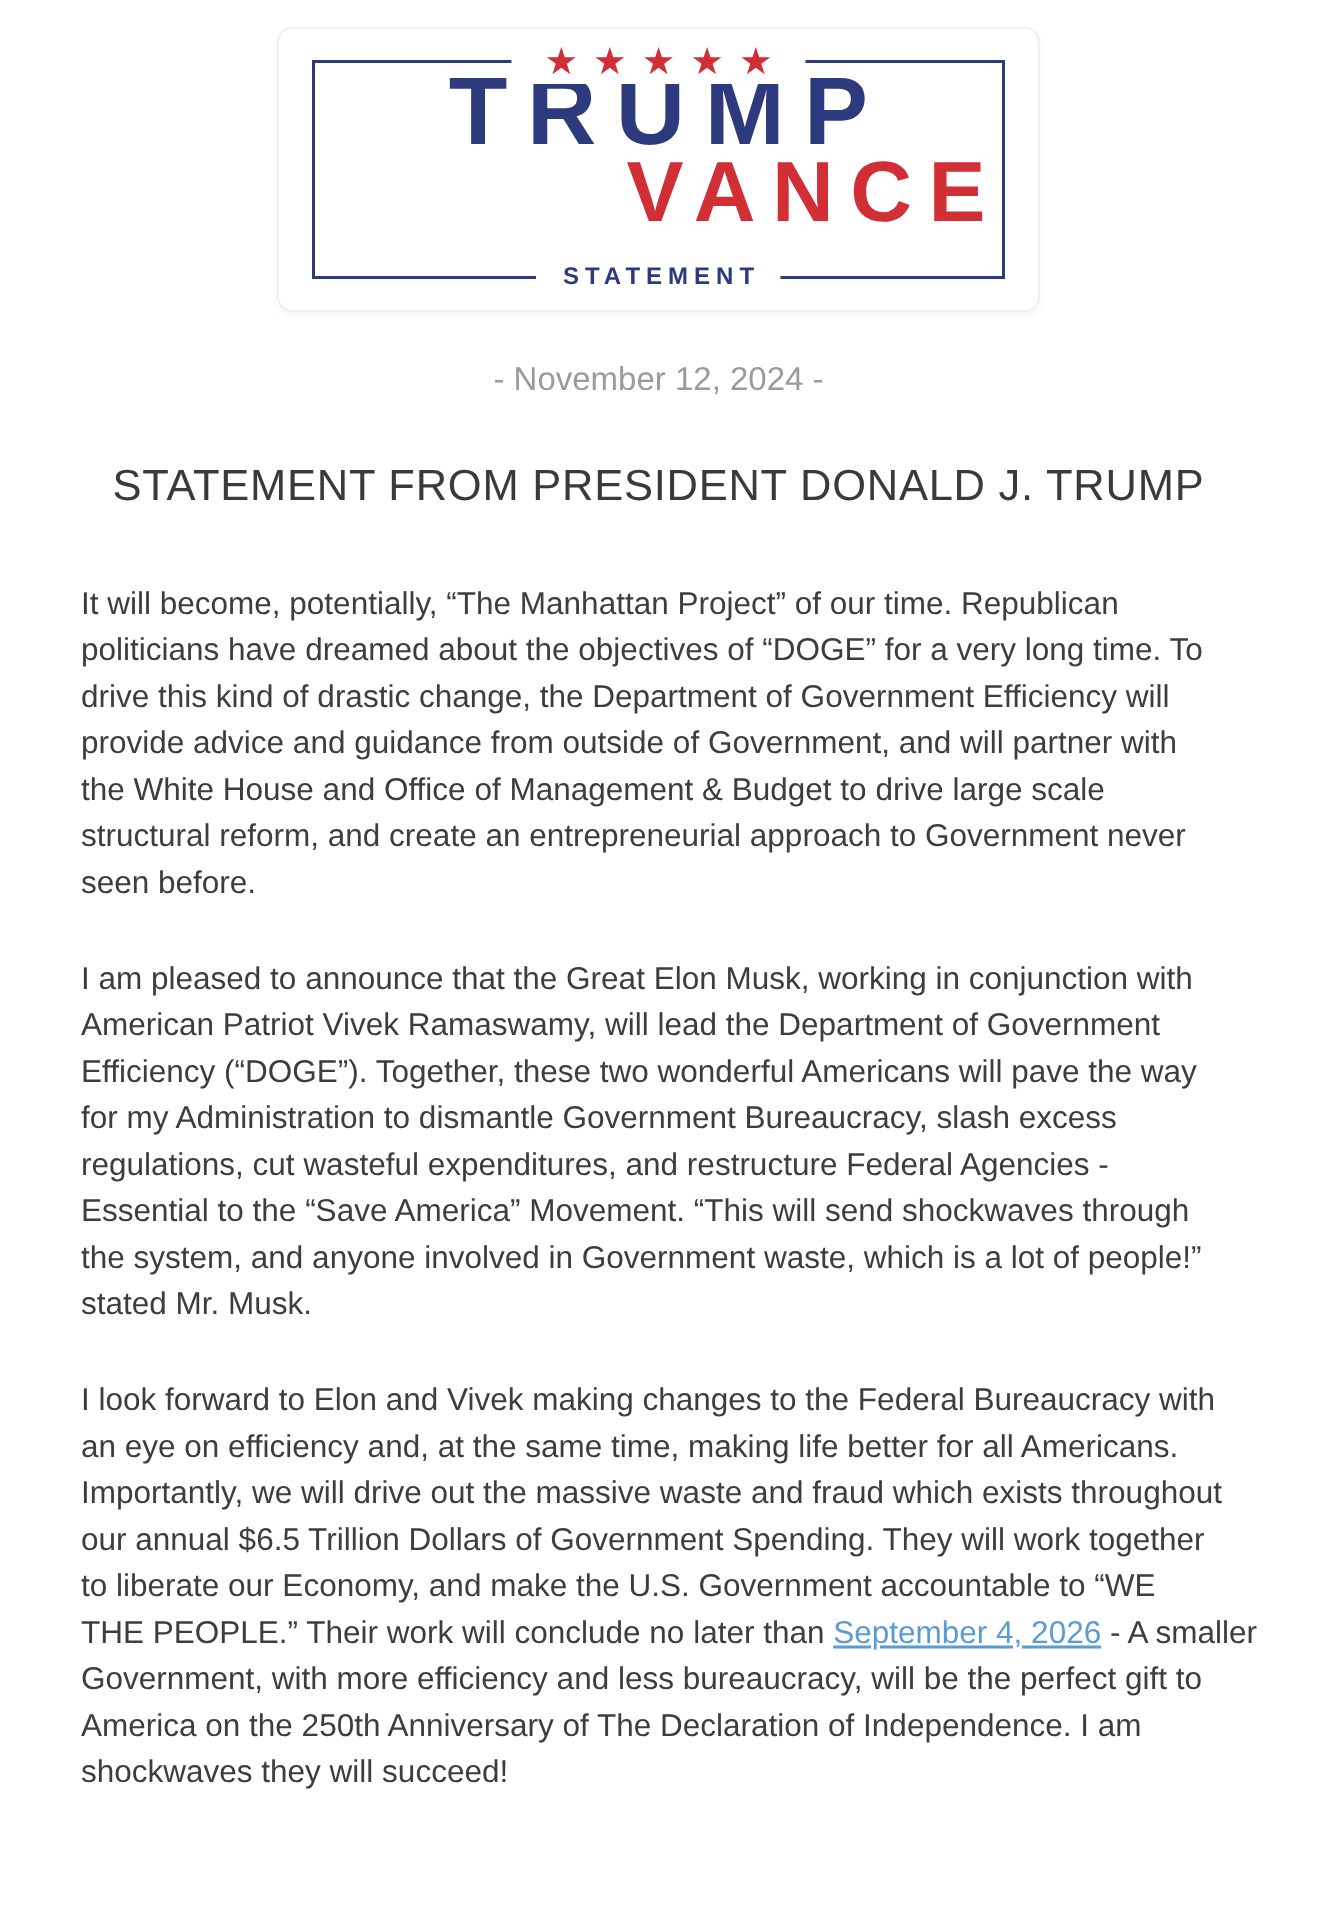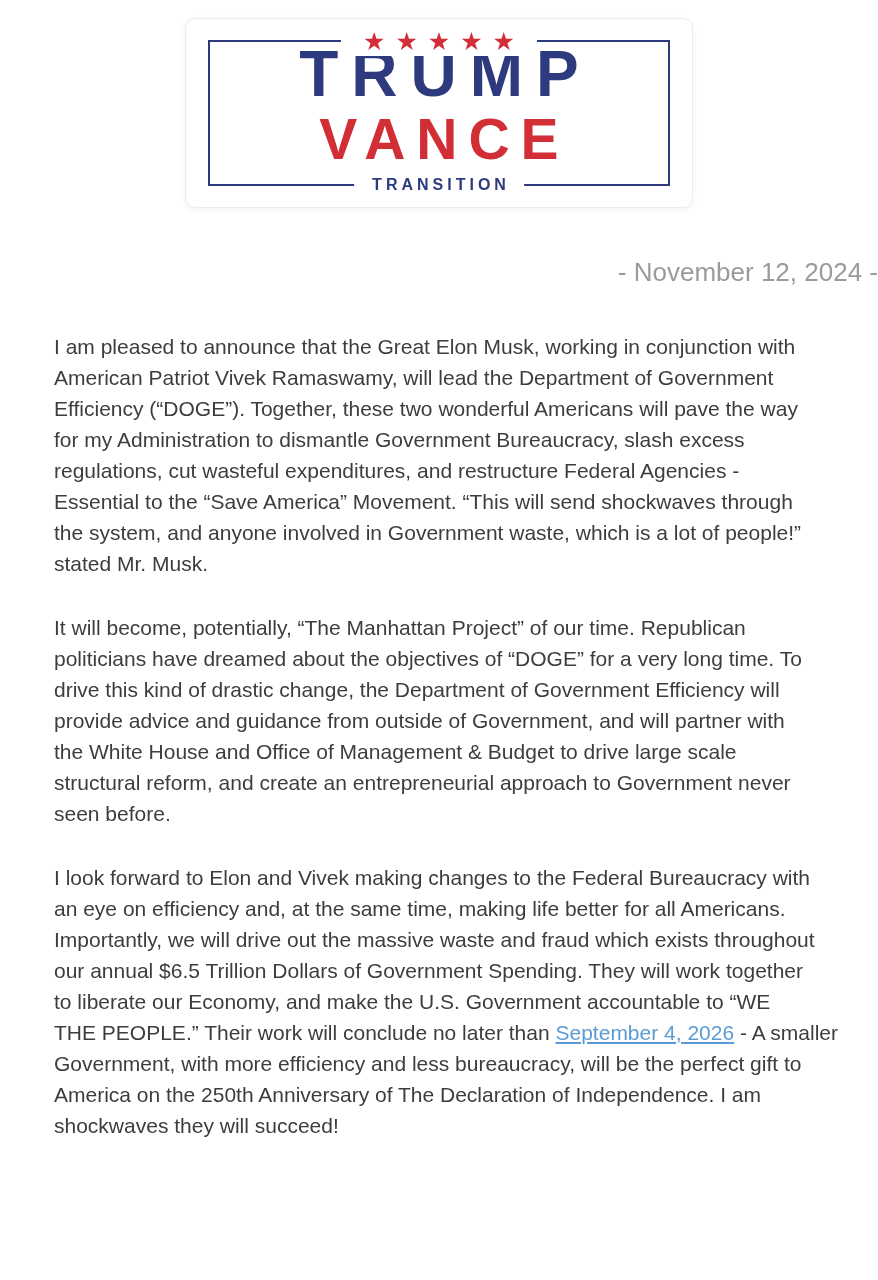--- a/index.html
+++ b/index.html
@@ -55,22 +55,22 @@
     text-align: center;
     color: var(--navy);
     font-weight: bold;
     font-size: 64px;
     line-height: 56px;
     letter-spacing: 13px;
     text-indent: 13px;
     white-space: nowrap;
   }
   .logo-vance {
-    margin-top: 12px;
-    text-align: center;
+    margin-top: 1px;
+    text-align: right;
     color: var(--red);
     font-weight: bold;
     font-size: 57px;
     line-height: 50px;
     letter-spacing: 11px;
     text-indent: 11px;
     white-space: nowrap;
   }
   .logo-transition {
     position: absolute;
@@ -83,24 +83,24 @@
     font-weight: bold;
     font-size: 16px;
     line-height: 21px;
     letter-spacing: 4px;
     text-indent: 4px;
     white-space: nowrap;
   }
 
   
   .date-line {
-    margin-top: 52px;
-    text-align: right;
+    margin-top: 32px;
+    text-align: center;
     color: var(--muted);
-    font-size: 26px;
+    font-size: 22px;
     line-height: 25px;
   }
   .statement-title {
     margin-top: 42px;
     text-align: center;
     color: #3a3a3a;
     font-size: 29px;
     line-height: 34px;
     letter-spacing: 0.5px;
     white-space: nowrap;
@@ -128,43 +128,44 @@
 </head>
 <body>
 
 <div class="page">
 
   <div class="logo-card">
     <div class="logo-frame">
       <div class="logo-stars">★★★★★</div>
       <div class="logo-trump">TRUMP</div>
       <div class="logo-vance">VANCE</div>
-      <div class="logo-transition">TRANSITION</div>
+      <div class="logo-transition">STATEMENT</div>
     </div>
   </div>
 
   <div class="date-line">- November 12, 2024 -</div>
 
+  <h1 class="statement-title" style="font-weight: normal;">STATEMENT FROM PRESIDENT DONALD J. TRUMP</h1>
 
   <div class="statement-body">
+    <p class="para">It will become, potentially, “The Manhattan Project” of our time. Republican
+politicians have dreamed about the objectives of “DOGE” for a very long time. To
+drive this kind of drastic change, the Department of Government Efficiency will
+provide advice and guidance from outside of Government, and will partner with
+the White House and Office of Management &amp; Budget to drive large scale
+structural reform, and create an entrepreneurial approach to Government never
+seen before.</p>
     <p class="para">I am pleased to announce that the Great Elon Musk, working in conjunction with
 American Patriot Vivek Ramaswamy, will lead the Department of Government
 Efficiency (“DOGE”). Together, these two wonderful Americans will pave the way
 for my Administration to dismantle Government Bureaucracy, slash excess
 regulations, cut wasteful expenditures, and restructure Federal Agencies -
 Essential to the “Save America” Movement. “This will send shockwaves through
 the system, and anyone involved in Government waste, which is a lot of people!”
 stated Mr. Musk.</p>
-    <p class="para">It will become, potentially, “The Manhattan Project” of our time. Republican
-politicians have dreamed about the objectives of “DOGE” for a very long time. To
-drive this kind of drastic change, the Department of Government Efficiency will
-provide advice and guidance from outside of Government, and will partner with
-the White House and Office of Management &amp; Budget to drive large scale
-structural reform, and create an entrepreneurial approach to Government never
-seen before.</p>
     <p class="para"><span>I look forward to Elon and Vivek making changes to the Federal Bureaucracy with
 an eye on efficiency and, at the same time, making life better for all Americans.
 Importantly, we will drive out the massive waste and fraud which exists throughout
 our annual $6.5 Trillion Dollars of Government Spending. They will work together
 to liberate our Economy, and make the U.S. Government accountable to “WE
 THE PEOPLE.” Their work will conclude no later than </span><a class="deadline-link" href="#">September 4, 2026</a><span> - A smaller
 Government, with more efficiency and less bureaucracy, will be the perfect gift to
 America on the 250th Anniversary of The Declaration of Independence. I am
 shockwaves they will succeed!</span></p>
   </div>

